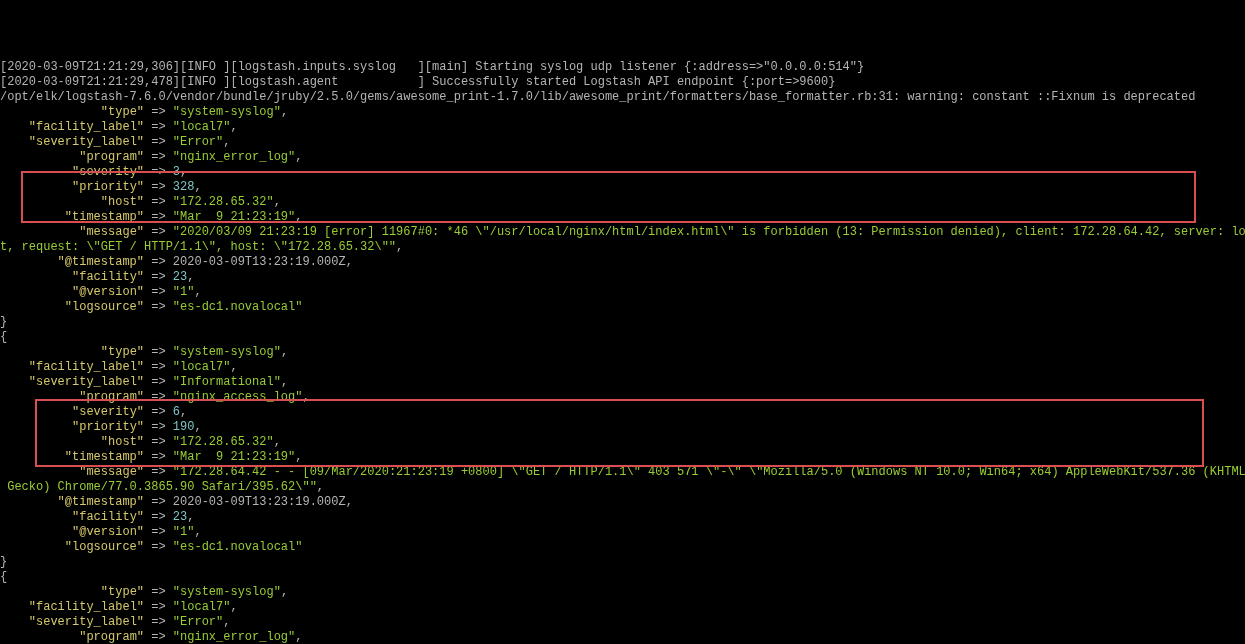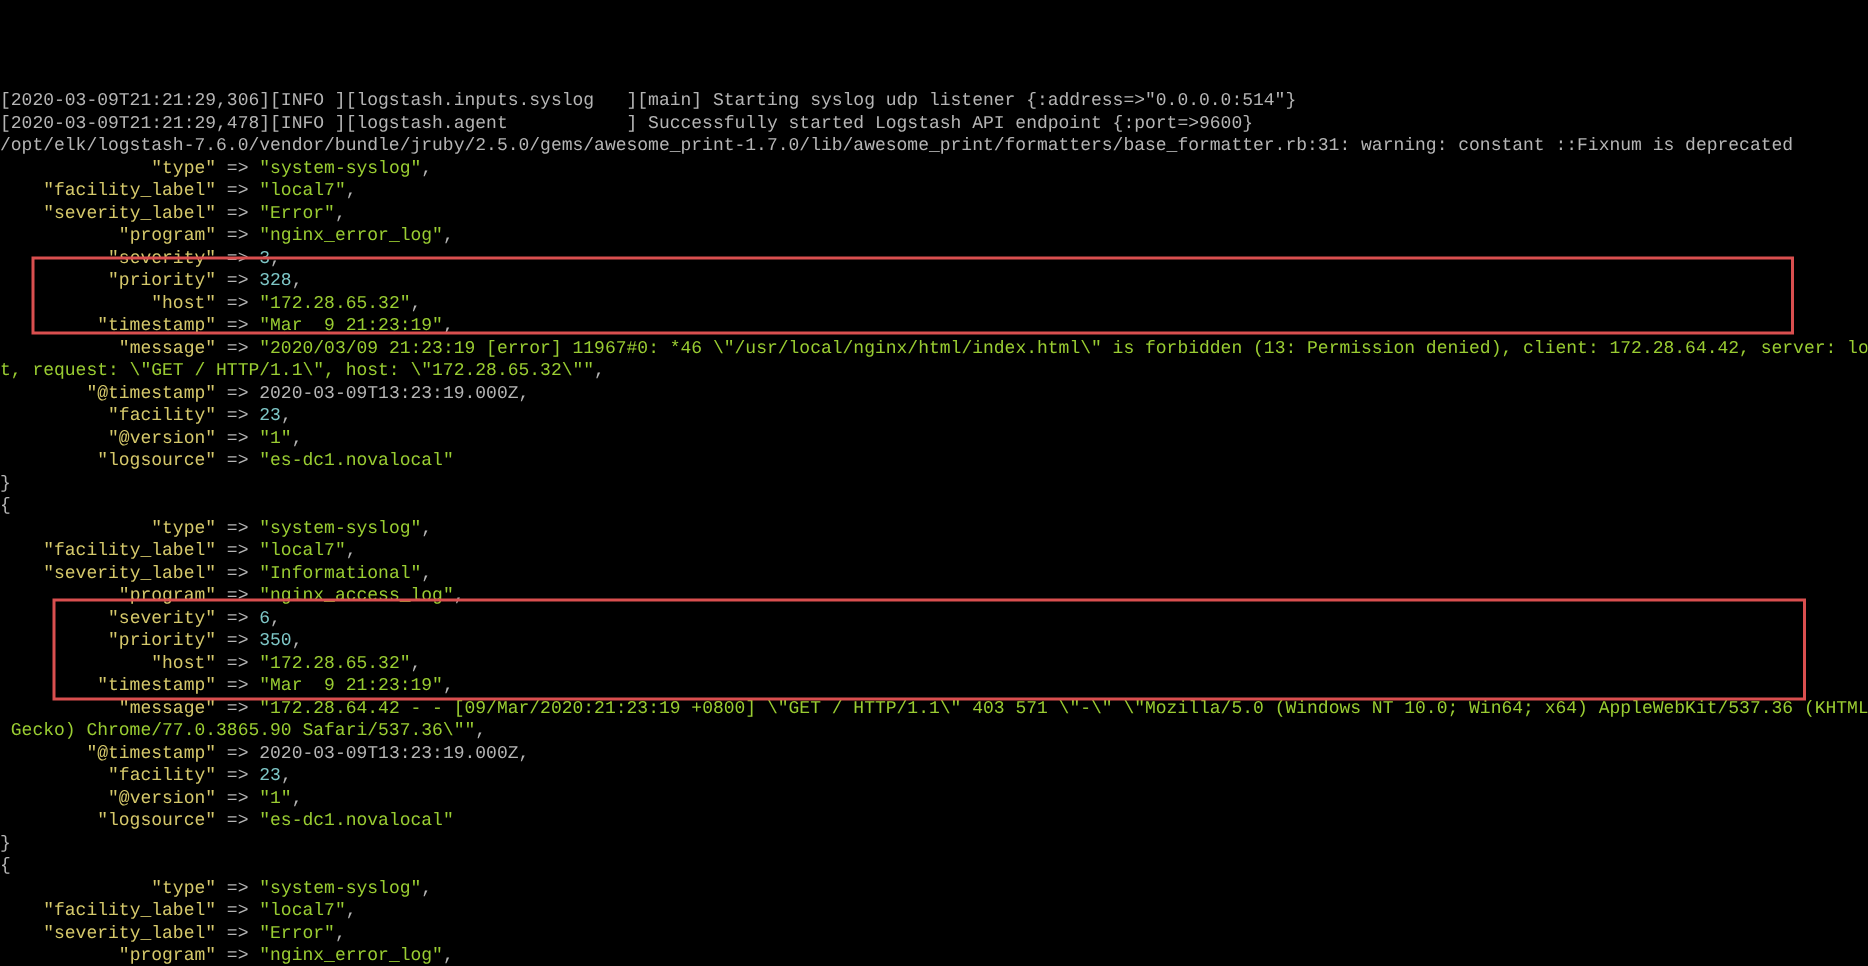--- a/index.html
+++ b/index.html
@@ -47,25 +47,25 @@
 <span class="gray">          </span><span class="ylw">"facility"</span><span class="gray"> =&gt; </span><span class="cyan">23</span><span class="gray">,</span>
 <span class="gray">          </span><span class="ylw">"@version"</span><span class="gray"> =&gt; </span><span class="grn">"1"</span><span class="gray">,</span>
 <span class="gray">         </span><span class="ylw">"logsource"</span><span class="gray"> =&gt; </span><span class="grn">"es-dc1.novalocal"</span>
 <span class="gray">}</span>
 <span class="gray">{</span>
 <span class="gray">              </span><span class="ylw">"type"</span><span class="gray"> =&gt; </span><span class="grn">"system-syslog"</span><span class="gray">,</span>
 <span class="gray">    </span><span class="ylw">"facility_label"</span><span class="gray"> =&gt; </span><span class="grn">"local7"</span><span class="gray">,</span>
 <span class="gray">    </span><span class="ylw">"severity_label"</span><span class="gray"> =&gt; </span><span class="grn">"Informational"</span><span class="gray">,</span>
 <span class="gray">           </span><span class="ylw">"program"</span><span class="gray"> =&gt; </span><span class="grn">"nginx_access_log"</span><span class="gray">,</span>
 <span class="gray">          </span><span class="ylw">"severity"</span><span class="gray"> =&gt; </span><span class="cyan">6</span><span class="gray">,</span>
-<span class="gray">          </span><span class="ylw">"priority"</span><span class="gray"> =&gt; </span><span class="cyan">350</span><span class="gray">,</span>
+<span class="gray">          </span><span class="ylw">"priority"</span><span class="gray"> =&gt; </span><span class="cyan">190</span><span class="gray">,</span>
 <span class="gray">              </span><span class="ylw">"host"</span><span class="gray"> =&gt; </span><span class="grn">"172.28.65.32"</span><span class="gray">,</span>
 <span class="gray">         </span><span class="ylw">"timestamp"</span><span class="gray"> =&gt; </span><span class="grn">"Mar  9 21:23:19"</span><span class="gray">,</span>
 <span class="gray">           </span><span class="ylw">"message"</span><span class="gray"> =&gt; </span><span class="grn">"172.28.64.42 - - [09/Mar/2020:21:23:19 +0800] \"GET / HTTP/1.1\" 403 571 \"-\" \"Mozilla/5.0 (Windows NT 10.0; Win64; x64) AppleWebKit/537.36 (KHTML, lik</span>
-<span class="grn"> Gecko) Chrome/77.0.3865.90 Safari/537.36\""</span><span class="gray">,</span>
+<span class="grn"> Gecko) Chrome/77.0.3865.90 Safari/395.62\""</span><span class="gray">,</span>
 <span class="gray">        </span><span class="ylw">"@timestamp"</span><span class="gray"> =&gt; </span><span class="gray">2020-03-09T13:23:19.000Z</span><span class="gray">,</span>
 <span class="gray">          </span><span class="ylw">"facility"</span><span class="gray"> =&gt; </span><span class="cyan">23</span><span class="gray">,</span>
 <span class="gray">          </span><span class="ylw">"@version"</span><span class="gray"> =&gt; </span><span class="grn">"1"</span><span class="gray">,</span>
 <span class="gray">         </span><span class="ylw">"logsource"</span><span class="gray"> =&gt; </span><span class="grn">"es-dc1.novalocal"</span>
 <span class="gray">}</span>
 <span class="gray">{</span>
 <span class="gray">              </span><span class="ylw">"type"</span><span class="gray"> =&gt; </span><span class="grn">"system-syslog"</span><span class="gray">,</span>
 <span class="gray">    </span><span class="ylw">"facility_label"</span><span class="gray"> =&gt; </span><span class="grn">"local7"</span><span class="gray">,</span>
 <span class="gray">    </span><span class="ylw">"severity_label"</span><span class="gray"> =&gt; </span><span class="grn">"Error"</span><span class="gray">,</span>
 <span class="gray">           </span><span class="ylw">"program"</span><span class="gray"> =&gt; </span><span class="grn">"nginx_error_log"</span><span class="gray">,</span>

